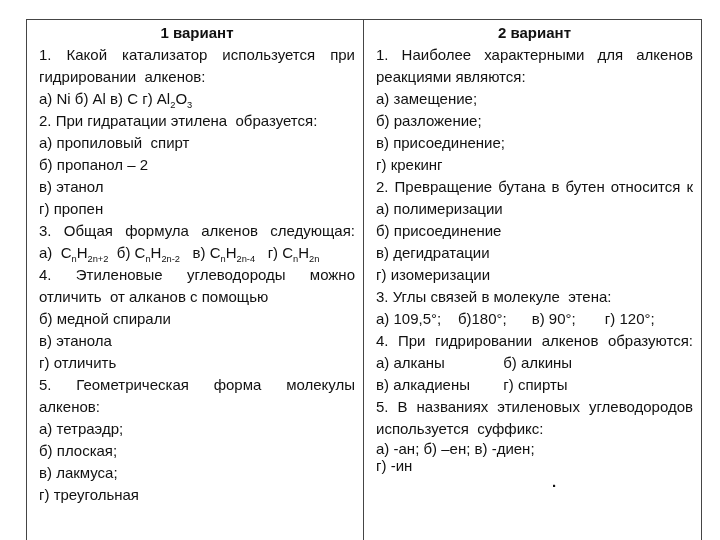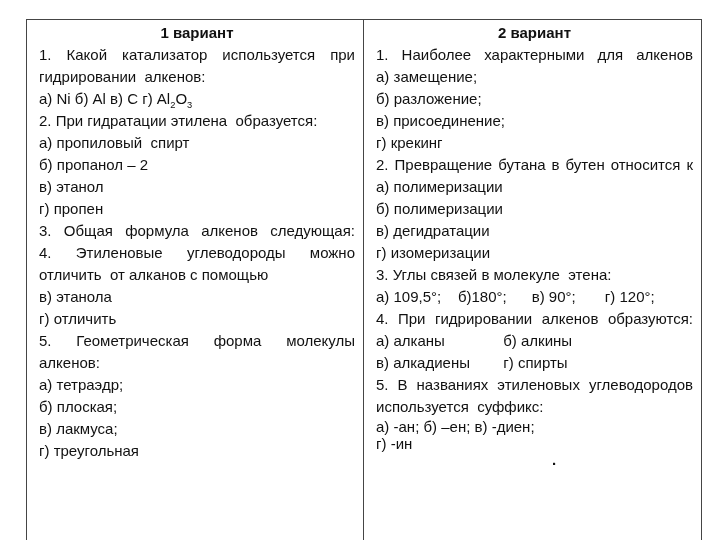--- a/index.html
+++ b/index.html
@@ -79,45 +79,48 @@
 
       <div class="line jl">1. Какой катализатор используется при</div>
           <div class="line">гидрировании  алкенов:</div>
           <div class="line">а) Ni б) Al в) C г) Al<sub>2</sub>O<sub>3</sub></div>
           <div class="line">2. При гидратации этилена  образуется:</div>
           <div class="line">а) пропиловый  спирт</div>
           <div class="line">б) пропанол – 2</div>
           <div class="line">в) этанол</div>
           <div class="line">г) пропен</div>
           <div class="line jl">3. Общая формула алкенов следующая:</div>
+          <div class="line">а)  C<sub>n</sub>H<sub>2n+2</sub>  б) C<sub>n</sub>H<sub>2n-2</sub>   в) C<sub>n</sub>H<sub>2n-4</sub>   г) C<sub>n</sub>H<sub>2n</sub></div>
           <div class="line jl">4. Этиленовые углеводороды можно</div>
           <div class="line">отличить  от алканов с помощью</div>
+          <div class="line">б) медной спирали</div>
           <div class="line">в) этанола</div>
           <div class="line">г) отличить</div>
           <div class="line jl">5. Геометрическая форма молекулы</div>
           <div class="line">алкенов:</div>
           <div class="line">а) тетраэдр;</div>
           <div class="line">б) плоская;</div>
           <div class="line">в) лакмуса;</div>
           <div class="line">г) треугольная</div>
         </div>
     </div>
 
     <div class="cell cell-2">
       <div class="line hdr">2 вариант</div>
       <div>
 
       <div class="line jl">1. Наиболее характерными для алкенов</div>
+          <div class="line">реакциями являются:</div>
           <div class="line">а) замещение;</div>
           <div class="line">б) разложение;</div>
           <div class="line">в) присоединение;</div>
           <div class="line">г) крекинг</div>
           <div class="line jl">2. Превращение бутана в бутен относится к</div>
           <div class="line">а) полимеризации</div>
-          <div class="line">б) полимеризации</div>
+          <div class="line">б) присоединение</div>
           <div class="line">в) дегидратации</div>
           <div class="line">г) изомеризации</div>
           <div class="line">3. Углы связей в молекуле  этена:</div>
           <div class="line">а) 109,5°;    б)180°;      в) 90°;       г) 120°;</div>
           <div class="line jl">4. При гидрировании алкенов образуются:</div>
           <div class="line">а) алканы              б) алкины</div>
           <div class="line">в) алкадиены        г) спирты</div>
           <div class="line jl">5. В названиях этиленовых углеводородов</div>
           <div class="line">используется  суффикс:</div>
           <div class="line tight">а) -ан; б) –ен; в) -диен;</div>

